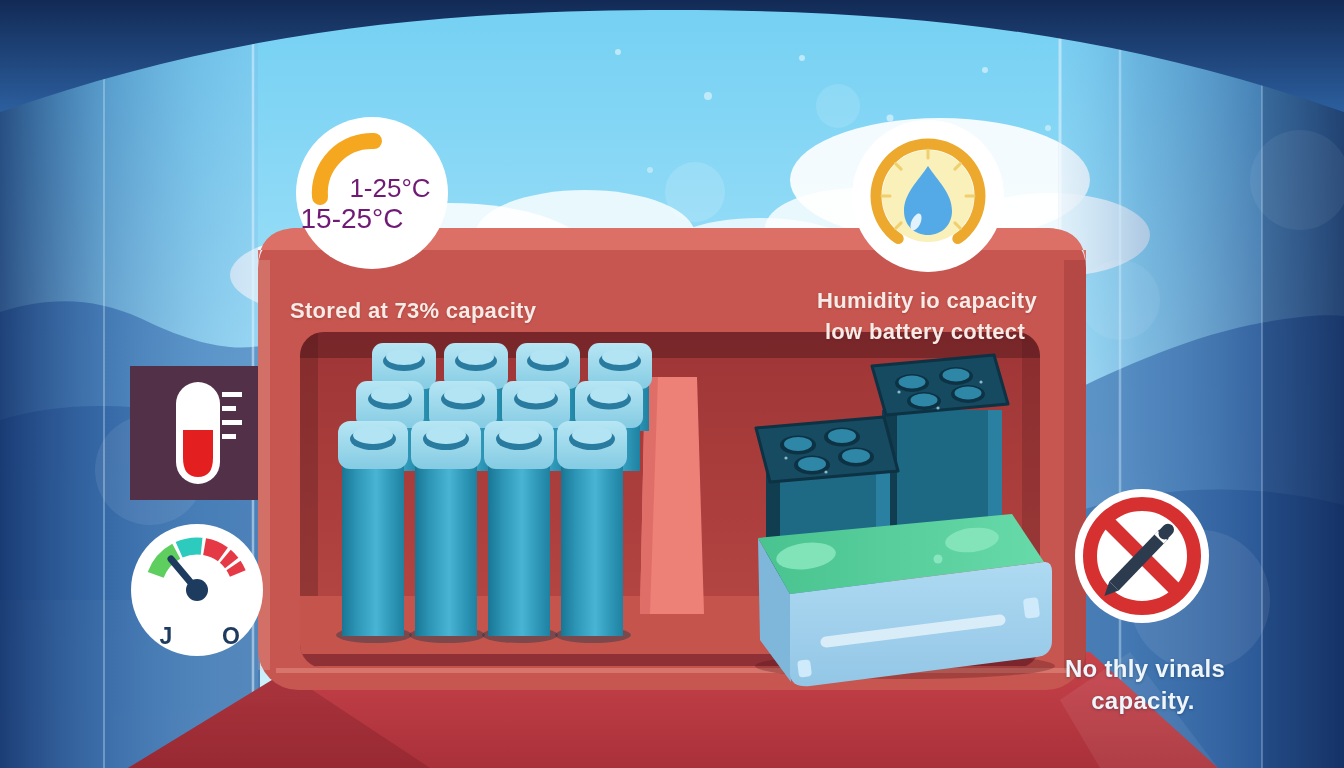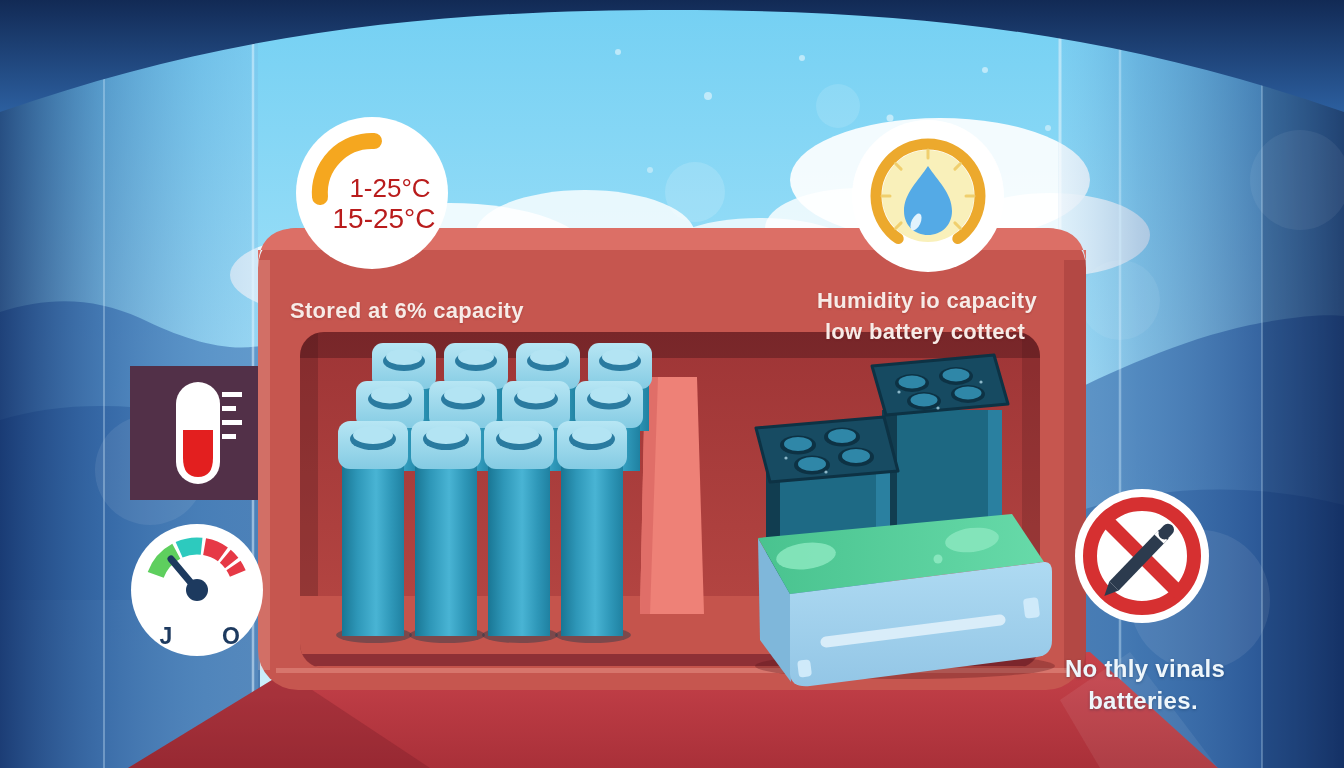--- a/index.html
+++ b/index.html
@@ -3,23 +3,23 @@
 <meta charset="utf-8">
 <style>
   html,body{margin:0;padding:0;background:#222;}
   .scene{
     position:relative;width:1344px;height:768px;overflow:hidden;
     font-family:"Liberation Sans",sans-serif;background:#7fd4f4;
   }
   .scene svg{position:absolute;left:0;top:0;}
   .lbl{position:absolute;margin:0;line-height:1.08;white-space:nowrap;}
   .lbl.centered{transform:translateX(-50%);text-align:center;}
-  .temp-line{color:#b91c1c;font-weight:500;}
+  .temp-line{color:#701a75;font-weight:500;}
   .temp-1{left:390px;top:174px;font-size:26px;}
-  .temp-2{left:384px;top:204px;font-size:28px;}
+  .temp-2{left:352px;top:204px;font-size:28px;}
   .shelf-label{color:#f7ebe7;font-weight:600;letter-spacing:.3px;
     text-shadow:0 1px 2px rgba(100,20,20,.28);}
   .storage-1{left:290px;top:271px;font-size:22px;}
   .storage-2{left:290px;top:299px;font-size:22px;}
   .humid-1{left:927px;top:289px;font-size:22px;}
   .humid-2{left:925px;top:320px;font-size:22px;}
   .no-label{color:#eef6fb;font-weight:600;letter-spacing:.3px;
     text-shadow:0 1px 3px rgba(10,35,70,.35);}
   .no-1{left:1145px;top:656px;font-size:24px;}
   .no-2{left:1143px;top:688px;font-size:24px;}
@@ -353,21 +353,21 @@
       <polygon points="1109.3,581.5 1118.7,590.5 1104.3,596.1" fill="#2c3b4e"></polygon>
       <line x1="1159" y1="539" x2="1162.5" y2="535.4" stroke="#ffffff" stroke-width="13"></line>
       <line x1="1164.5" y1="533.4" x2="1168" y2="529.7" stroke="#2c3b4e" stroke-width="12" stroke-linecap="round"></line>
     </g>
   </g>
 </svg>
 
 <p class="lbl centered temp-line temp-1">1-25°C</p>
 <p class="lbl centered temp-line temp-2">15-25°C</p>
 
-<p class="lbl shelf-label storage-2">Stored at 6% capacity</p>
+<p class="lbl shelf-label storage-2">Stored at 73% capacity</p>
 
 <p class="lbl centered shelf-label humid-1">Humidity io capacity</p>
 <p class="lbl centered shelf-label humid-2">low battery cottect</p>
 
 <p class="lbl centered no-label no-1">No thly vinals</p>
-<p class="lbl centered no-label no-2">batteries.</p>
+<p class="lbl centered no-label no-2">capacity.</p>
 
 </div>
 
 </body></html>

